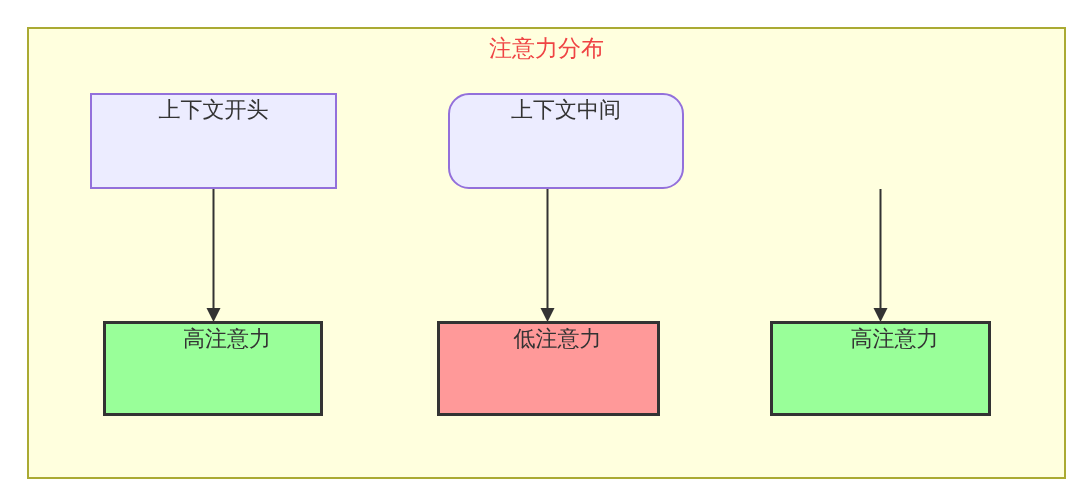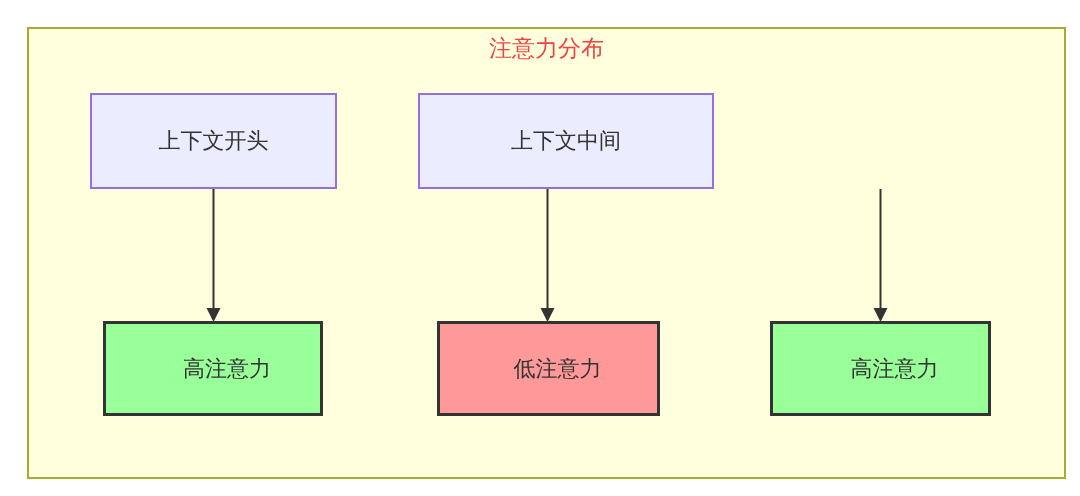--- a/index.html
+++ b/index.html
@@ -31,21 +31,21 @@
     top: 34px;
     width: 1039px;
     text-align: center;
     font-size: 23px;
     color: #ef4444;
     line-height: 1.25;
   }
   .node {
     position: absolute;
     display: flex;
-    align-items: center;
+    align-items: flex-start;
     justify-content: center;
     font-size: 22px;
     color: #333333;
     text-align: center;
     box-sizing: border-box;
   }
   .source-node {
     background: #ececff;
     border: 2px solid #9370db;
     top: 93px;
@@ -76,21 +76,21 @@
     <span>上下文开头</span>
   </div>
   <svg class="arrow" style="left:205px;" width="17" height="133" viewBox="0 0 17 133">
     <line x1="8.5" y1="0" x2="8.5" y2="121" stroke="#333333" stroke-width="2"></line>
     <polygon points="1.5,119 15.5,119 8.5,133" fill="#333333"></polygon>
   </svg>
   <div class="node target-node target-high" style="left:103px; width:220px;">
     <span>高注意力</span>
   </div>
 
-  <div class="node source-node" style="left:418px; width:296px;">
+  <div class="node source-node" style="left:448px; width:236px;border-radius:21px;">
     <span>上下文中间</span>
   </div>
   <svg class="arrow" style="left:538.5px;" width="17" height="133" viewBox="0 0 17 133">
     <line x1="8.5" y1="0" x2="8.5" y2="121" stroke="#333333" stroke-width="2"></line>
     <polygon points="1.5,119 15.5,119 8.5,133" fill="#333333"></polygon>
   </svg>
   <div class="node target-node target-low" style="left:437px; width:223px;">
     <span>低注意力</span>
   </div>
 

